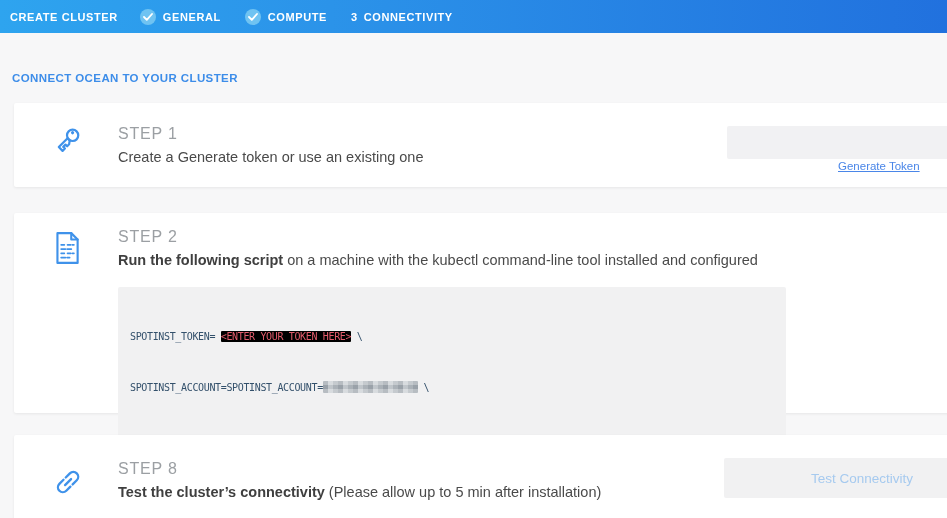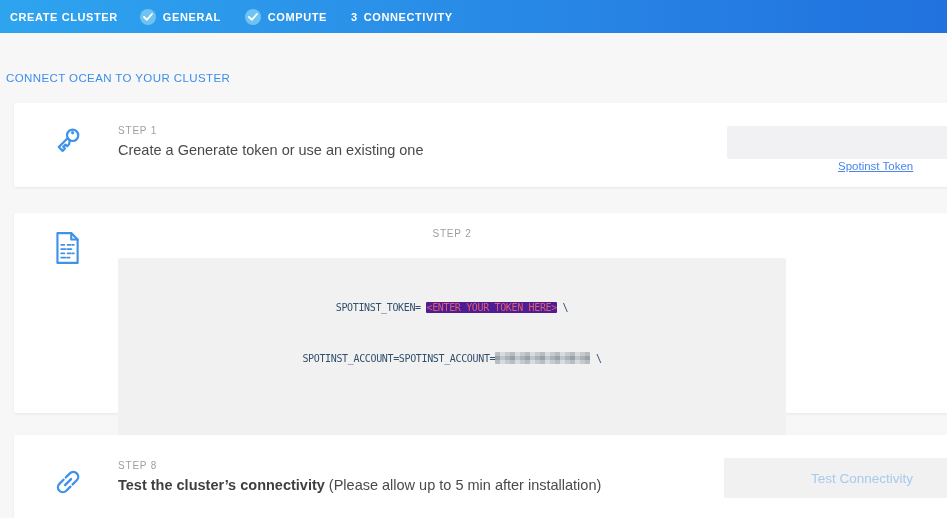--- a/index.html
+++ b/index.html
@@ -27,47 +27,47 @@
     width:16px; height:16px; border-radius:50%;
     background:#6fc3f2; display:flex; align-items:center; justify-content:center;
     margin-right:7px; flex:0 0 auto;
   }
   .nav-check svg { display:block; }
   .nav-step-label { font-size:11px; font-weight:bold; letter-spacing:.6px; }
   .nav-step-number { font-size:11px; font-weight:bold; letter-spacing:.6px; margin-right:6px; }
 
   
   .page-heading {
-    position:absolute; left:6px; top:72px;
-    font-size:11.5px; font-weight:normal; letter-spacing:.4px;
+    position:absolute; left:12px; top:72px;
+    font-size:11.5px; font-weight:bold; letter-spacing:.4px;
     color:#3d8de9;
   }
 
   
   .card {
     position:absolute; left:14px; width:990px;
     background:#fff; border-radius:2px;
     box-shadow:0 1px 3px rgba(0,0,0,.07);
   }
   .card-1 { top:103px; height:84px; }
   .card-2 { top:213px; height:200px; }
   .card-3 { top:435px; height:100px; }
 
   .card-row { display:flex; height:100%; }
   .icon-col { width:32px; margin-left:36px; flex:0 0 auto; }
   .card-1 .icon-col { margin-top:20px; }
   .card-2 .icon-col { margin-top:15px; }
   .card-3 .icon-col { margin-top:29px; }
   .content-col { margin-left:36px; }
   .card-1 .content-col { margin-top:22px; }
-  .card-2 .content-col { margin-top:15px;text-align:center; }
+  .card-2 .content-col { margin-top:15px; }
   .card-3 .content-col { margin-top:25px; }
 
   .step-label {
-    font-size:10px; color:#9b9fa3; letter-spacing:.8px;
+    font-size:16px; color:#9b9fa3; letter-spacing:.8px;
   }
   .step-title {
     margin-top:6px; font-size:14.5px; color:#4a4a4a;
   }
   .step-title b { color:#3f3f3f; }
 
   
   .token-input {
     position:absolute; left:713px; top:23px; width:277px; height:33px;
     background:#f1f1f3; border:none; border-radius:2px; outline:none;
@@ -83,21 +83,21 @@
   .codeblock {
     margin-top:19px; width:668px;
     background:#f1f1f2; border-radius:2px;
     padding:7px 12px; overflow:hidden;
     font-family:"DejaVu Sans Mono","Liberation Mono",monospace;
     font-size:10px; letter-spacing:-0.35px; line-height:17px;
     color:#33506b; white-space:pre;
   }
   .code-line { white-space:pre; }
   .tok-red {
-    color:#e25c6c; background:#4c1d95; border-radius:1px;
+    color:#e25c6c; background:#000000; border-radius:1px;
   }
   .redacted {
     display:inline-block; width:95px; height:12px; vertical-align:-2px;
     border-radius:1px;
     background-image:
       repeating-linear-gradient(90deg, rgba(120,130,140,.45) 0 5px, rgba(200,205,210,.55) 5px 10px, rgba(160,168,175,.5) 10px 15px),
       repeating-linear-gradient(0deg, rgba(255,255,255,.5) 0 4px, rgba(120,130,140,.35) 4px 8px);
     background-color:#d7dadd;
   }
 
@@ -153,39 +153,40 @@
           <path d="M18.2 14.6 L6.5 14.6 L6.5 19.6 L9.6 19.6 L9.6 17.4 L12.6 17.4 L12.6 19.6 L15.2 19.6 L18.2 17.4 Z"></path>
         </g>
       </svg>
     </div>
     <div class="content-col">
       <div class="step-label">STEP 1</div>
       <div class="step-title">Create a Generate token or use an existing one</div>
     </div>
   </div>
   <input class="token-input" type="text" value="" style="">
-  <a class="generate-token">Spotinst Token</a>
+  <a class="generate-token">Generate Token</a>
 </div>
 
 <div class="card card-2">
   <div class="card-row">
     <div class="icon-col">
       <svg width="34" height="40" viewBox="0 0 32 36">
         <g fill="none" stroke="#3f92ea" stroke-width="2" stroke-linejoin="round" stroke-linecap="round">
           <path d="M7 4 H20 L26 10 V32 H7 Z"></path>
           <path d="M20 4 V10 H26"></path>
           <path d="M10.5 15 h4 M16.5 15 h6" stroke-width="1.6" stroke-dasharray="3 1.6"></path>
           <path d="M10.5 19 h11" stroke-width="1.6" stroke-dasharray="4 1.6"></path>
           <path d="M10.5 23 h4 M16.5 23 h6" stroke-width="1.6" stroke-dasharray="3 1.6"></path>
           <path d="M10.5 27 h8" stroke-width="1.6" stroke-dasharray="4 1.6"></path>
         </g>
       </svg>
     </div>
     <div class="content-col">
       <div class="step-label">STEP 2</div>
+      <div class="step-title"><b>Run the following script</b><span> on a machine with the kubectl command-line tool installed and configured</span></div>
       <div class="codeblock">
         <div class="code-line"><span>SPOTINST_TOKEN= </span><span class="tok-red">&lt;ENTER YOUR TOKEN HERE&gt;</span><span> \</span></div>
         <div class="code-line"><span>SPOTINST_ACCOUNT=SPOTINST_ACCOUNT=</span><span class="redacted"></span><span> \</span></div>
         
         
       </div>
     </div>
   </div>
 </div>
 

